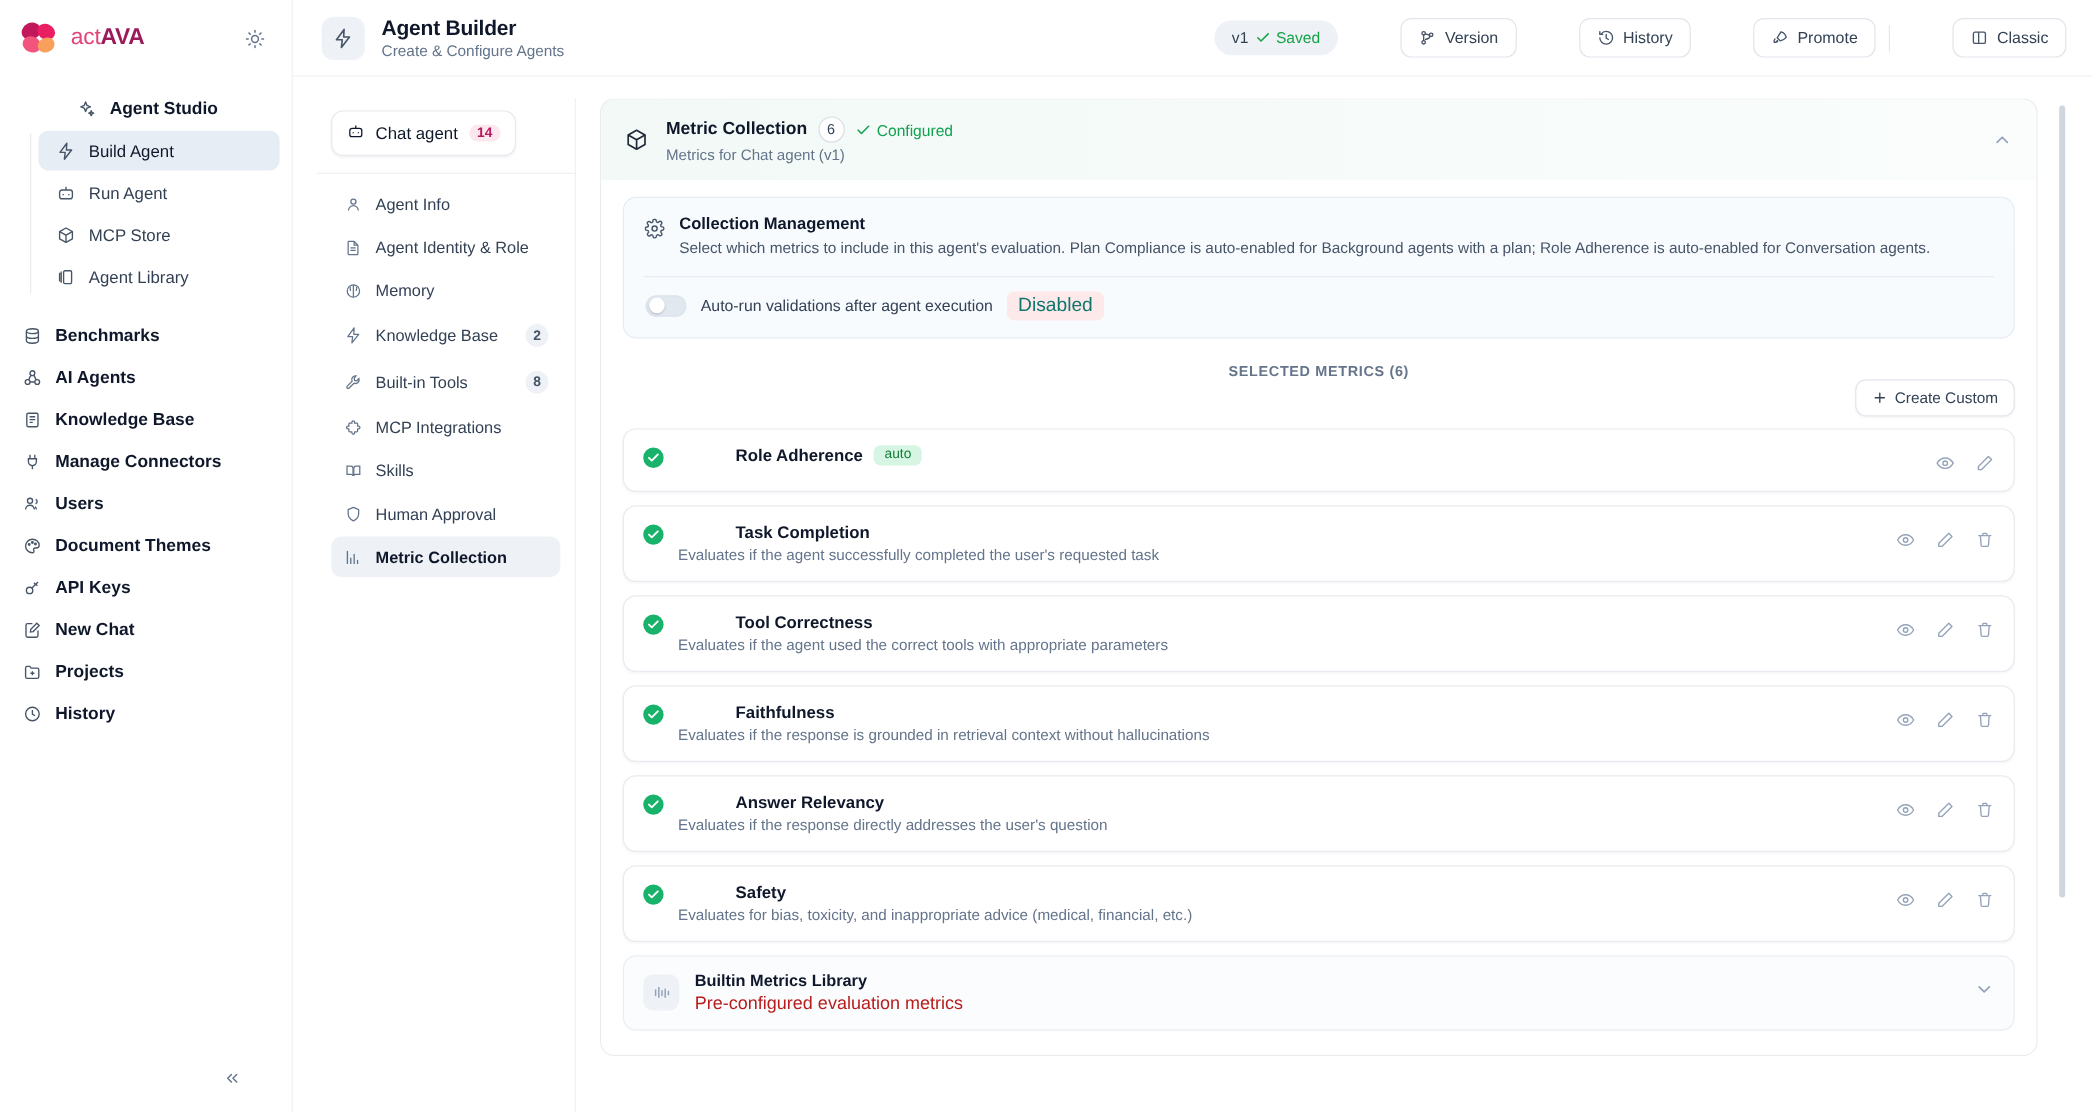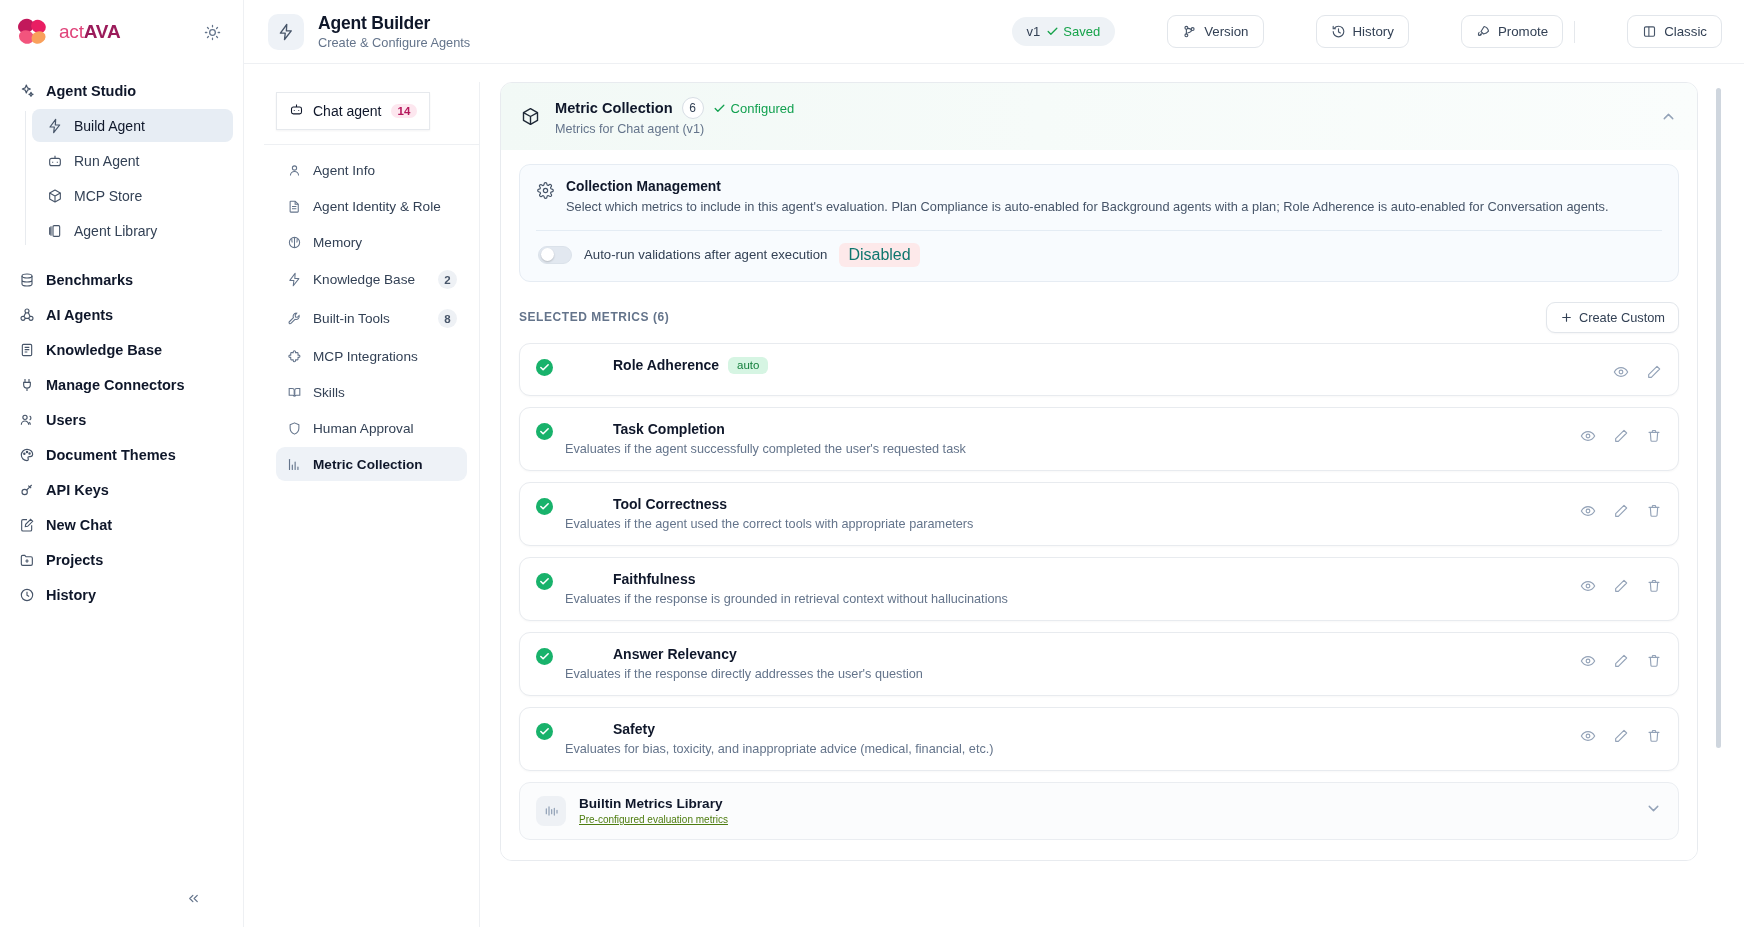--- a/index.html
+++ b/index.html
@@ -33,20 +33,21 @@
     width: 26px; height: 26px; display: flex; align-items: center;
     justify-content: center; color: #64748b; cursor: pointer;
     background: none; border: none;
   }
 
   .nav { padding: 10px 0 0 0; overflow: hidden; }
   .nav-group-title {
     display: flex; align-items: center; gap: 11px;
     padding: 8px 16px 8px 18px; font-size: 14.5px; font-weight: 700;
     color: #0f172a;
+    justify-content: center;
   }
   .nav-sub { position: relative; padding-left: 18px; margin-bottom: 6px; }
   .nav-sub::before {
     content: ""; position: absolute; left: 25px; top: 2px; bottom: 2px;
     width: 1px; background: #e8ebef;
   }
   .nav-item {
     display: flex; align-items: center; gap: 11px;
     margin: 2px 10px 2px 0; padding: 8px 10px 8px 14px;
     border-radius: 8px; font-size: 14px; color: #334155; cursor: pointer;
@@ -105,21 +106,21 @@
              gap: 0; background:#fff; }
   .panel-wrap { display:flex; flex:1; min-height:0; border:0; }
 
   
   .cfg {
     width: 216px; flex: 0 0 216px; border-right: 1px solid #eef0f3;
     padding: 10px 12px 0 12px; display: flex; flex-direction: column;
   }
   .cfg-chip {
     display: flex; align-items: center; gap: 9px;
-    border: 1px solid #e6e9ed; border-radius: 0; background: #fff;
+    border: 1px solid #e6e9ed; border-radius: 10px; background: #fff;
     padding: 9px 12px; font-size: 14px; color: #0f172a; font-weight: 500;
     box-shadow: 0 1px 2px rgba(16,24,40,.05); cursor: pointer;
     margin-bottom: 4px; width: max-content;
   }
   .cfg-badge {
     background: #fde7ef; color: #b5185c; font-size: 11.5px; font-weight: 700;
     border-radius: 999px; padding: 1px 7px;
   }
   .cfg-sep { height: 1px; background: #eef0f3; margin: 10px -12px 8px -12px; }
   .cfg-item {
@@ -188,21 +189,21 @@
   .toggle .knob {
     position: absolute; top: 1.5px; left: 2px; width: 13px; height: 13px;
     border-radius: 50%; background: #fff; box-shadow: 0 1px 2px rgba(0,0,0,.2);
   }
   .toggle-label { font-size: 13.2px; color: #334155; }
   .pill-disabled {
     background: #fde9ea; color: #0f766e; font-size: 16px; font-weight: 500;
     border-radius: 6px; padding: 3px 9px;
   }
 
-  .sec-row { display: flex; align-items: center; margin: 20px 0 10px 0; }
+  .sec-row { display: flex; align-items: center; margin: 20px 0 10px 0; flex-direction: column; }
   .sec-title { font-size: 12px; font-weight: 600; letter-spacing: .55px;
                color: #64748b; }
   .btn-create {
     margin-left: auto; display: flex; align-items: center; gap: 6px;
     border: 1px solid #e2e6eb; background: #fff; border-radius: 9px;
     padding: 7px 13px; font-size: 12.8px; color: #334155; cursor: pointer;
     box-shadow: 0 1px 2px rgba(16,24,40,.04);
   }
 
   .metric {
@@ -232,21 +233,21 @@
     border: 1px solid #eaedf1; border-radius: 11px; background: #fbfcfd;
     padding: 13px 16px; display: flex; align-items: center; gap: 13px;
     cursor: pointer; margin-top: 3px;
   }
   .lib-ico {
     width: 30px; height: 30px; border-radius: 8px; background: #eef1f5;
     display: flex; align-items: center; justify-content: center;
     color: #94a3b8; flex: 0 0 30px;
   }
   .lib-title { font-size: 13.6px; font-weight: 600; color: #0f172a; margin-bottom: 3px;}
-  .lib-sub { font-size: 10px; color: #4d7c0f; text-decoration: underline; }
+  .lib-sub { font-size: 15px; color: #b91c1c; }
   .lib-chev { margin-left: auto; color: #94a3b8; }
 
   .vscroll {
     position: absolute; right: 3px; top: 6px; width: 5px; height: 660px;
     background: #cfd6de; border-radius: 99px; cursor: pointer;
   }
 </style>
 </head>
 <body>
 

